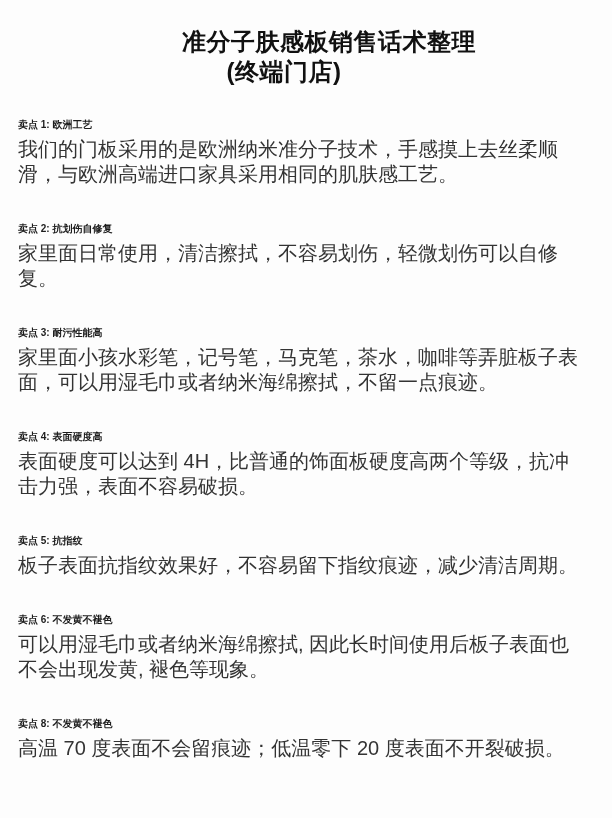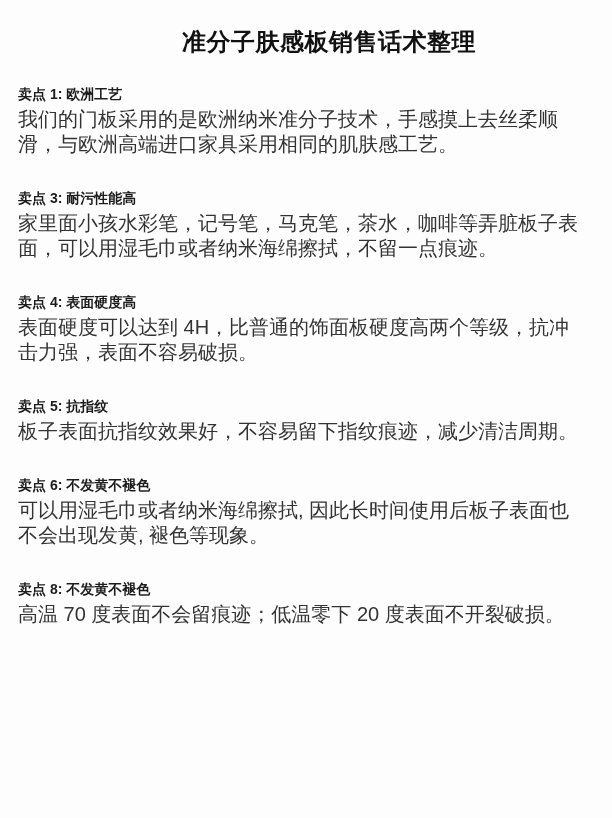--- a/index.html
+++ b/index.html
@@ -31,21 +31,21 @@
     position: relative;
     white-space: nowrap;
   }
   .title-line.l1 { left: 33px; }
   .title-line.l2 { left: -12px; }
   .section {
     margin: 0 0 29px 0;
     width: 568px;
   }
   .section-heading {
-    font-size: 14px;
+    font-size: 10px;
     line-height: 25px;
     font-weight: 700;
     color: #1c1c1c;
     margin: 0;
   }
   .section-body {
     font-size: 20px;
     line-height: 25px;
     font-weight: 400;
     color: #333333;
@@ -55,27 +55,32 @@
     overflow-wrap: break-word;
   }
 </style>
 </head>
 <body>
 
 <div class="page">
 
   <div class="title-block">
     <div class="title-line l1">准分子肤感板销售话术整理</div>
+    <div class="title-line l2">(终端门店)</div>
   </div>
 
   <div class="section">
     <p class="section-heading">卖点 1: 欧洲工艺</p>
     <p class="section-body">我们的门板采用的是欧洲纳米准分子技术，手感摸上去丝柔顺滑，与欧洲高端进口家具采用相同的肌肤感工艺。</p>
   </div>
 
+  <div class="section">
+    <p class="section-heading">卖点 2: 抗划伤自修复</p>
+    <p class="section-body">家里面日常使用，清洁擦拭，不容易划伤，轻微划伤可以自修复。</p>
+  </div>
 
   <div class="section">
     <p class="section-heading">卖点 3: 耐污性能高</p>
     <p class="section-body">家里面小孩水彩笔，记号笔，马克笔，茶水，咖啡等弄脏板子表面，可以用湿毛巾或者纳米海绵擦拭，不留一点痕迹。</p>
   </div>
 
   <div class="section">
     <p class="section-heading">卖点 4: 表面硬度高</p>
     <p class="section-body">表面硬度可以达到 4H，比普通的饰面板硬度高两个等级，抗冲击力强，表面不容易破损。</p>
   </div>

